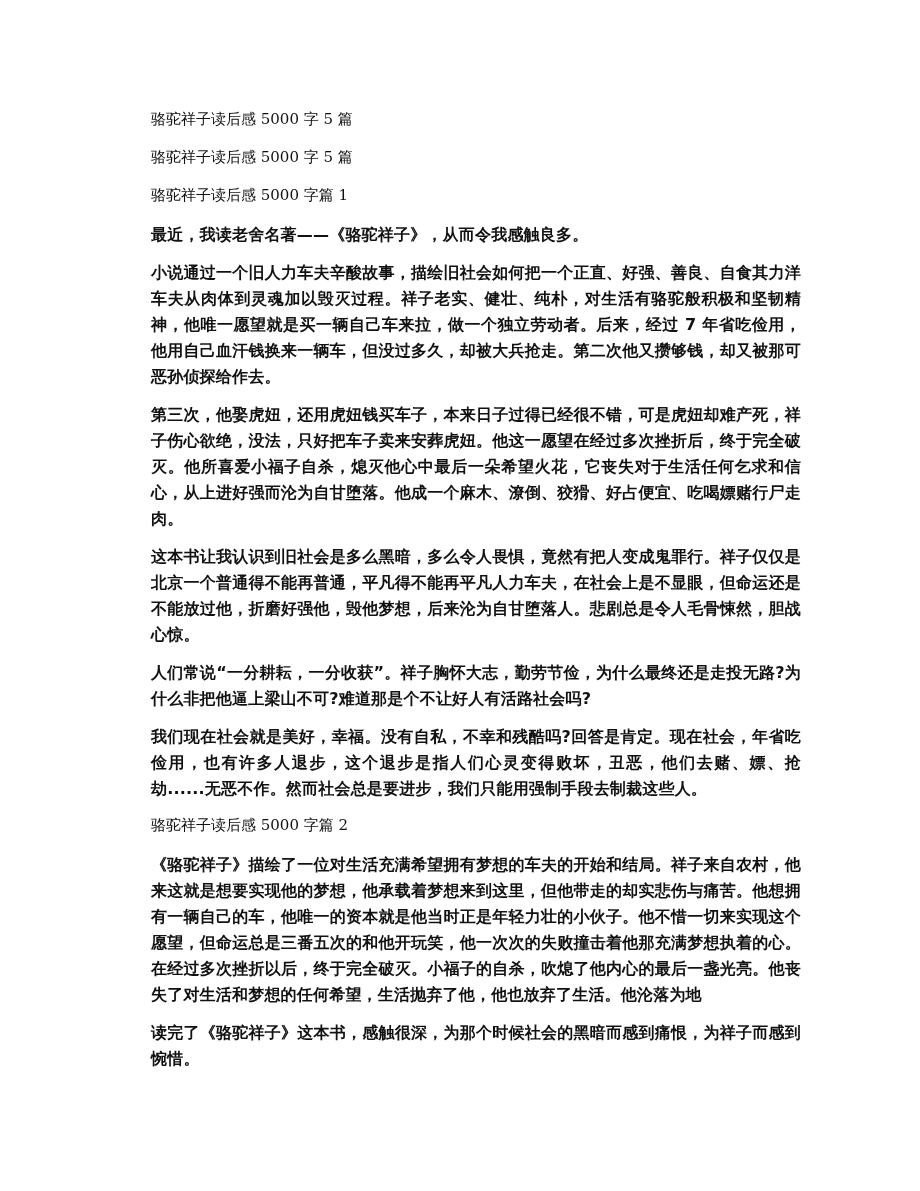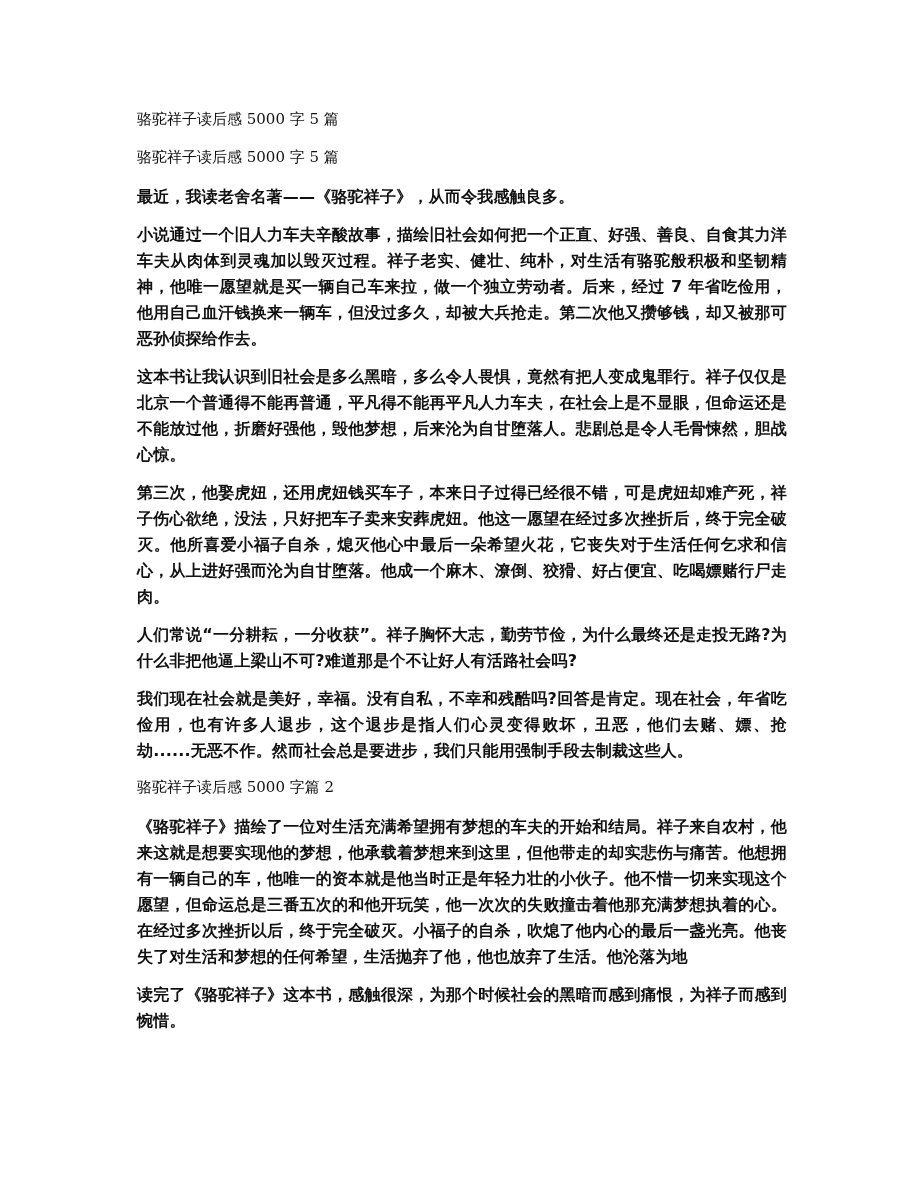--- a/index.html
+++ b/index.html
@@ -10,21 +10,21 @@
     body {
       width: 920px;
       height: 1191px;
       position: relative;
       overflow: hidden;
       font-family: "DejaVu Sans", "Liberation Sans", sans-serif;
       color: #111111;
     }
     .page {
       position: absolute;
-      left: 137px;
+      left: 151px;
       top: 108px;
       width: 650px;
     }
     .heading {
       font-family: "DejaVu Serif", "Liberation Serif", serif;
       font-size: 15px;
       line-height: 22px;
       margin: 0 0 16px 0;
       color: #111;
       white-space: nowrap;
@@ -39,23 +39,24 @@
       color: #111;
     }
   </style>
 </head>
 <body>
 
 <div class="page">
   <div class="heading">骆驼祥子读后感 5000 字 5 篇</div>
   <div class="heading">骆驼祥子读后感 5000 字 5 篇</div>
 
+  <div class="heading">骆驼祥子读后感 5000 字篇 1</div>
   <p class="para">最近，我读老舍名著——《骆驼祥子》，从而令我感触良多。</p>
   <p class="para">小说通过一个旧人力车夫辛酸故事，描绘旧社会如何把一个正直、好强、善良、自食其力洋车夫从肉体到灵魂加以毁灭过程。祥子老实、健壮、纯朴，对生活有骆驼般积极和坚韧精神，他唯一愿望就是买一辆自己车来拉，做一个独立劳动者。后来，经过 7 年省吃俭用，他用自己血汗钱换来一辆车，但没过多久，却被大兵抢走。第二次他又攒够钱，却又被那可恶孙侦探给作去。</p>
+  <p class="para">第三次，他娶虎妞，还用虎妞钱买车子，本来日子过得已经很不错，可是虎妞却难产死，祥子伤心欲绝，没法，只好把车子卖来安葬虎妞。他这一愿望在经过多次挫折后，终于完全破灭。他所喜爱小福子自杀，熄灭他心中最后一朵希望火花，它丧失对于生活任何乞求和信心，从上进好强而沦为自甘堕落。他成一个麻木、潦倒、狡猾、好占便宜、吃喝嫖赌行尸走肉。</p>
   <p class="para">这本书让我认识到旧社会是多么黑暗，多么令人畏惧，竟然有把人变成鬼罪行。祥子仅仅是北京一个普通得不能再普通，平凡得不能再平凡人力车夫，在社会上是不显眼，但命运还是不能放过他，折磨好强他，毁他梦想，后来沦为自甘堕落人。悲剧总是令人毛骨悚然，胆战心惊。</p>
-  <p class="para">第三次，他娶虎妞，还用虎妞钱买车子，本来日子过得已经很不错，可是虎妞却难产死，祥子伤心欲绝，没法，只好把车子卖来安葬虎妞。他这一愿望在经过多次挫折后，终于完全破灭。他所喜爱小福子自杀，熄灭他心中最后一朵希望火花，它丧失对于生活任何乞求和信心，从上进好强而沦为自甘堕落。他成一个麻木、潦倒、狡猾、好占便宜、吃喝嫖赌行尸走肉。</p>
   <p class="para">人们常说“一分耕耘，一分收获”。祥子胸怀大志，勤劳节俭，为什么最终还是走投无路?为什么非把他逼上梁山不可?难道那是个不让好人有活路社会吗?</p>
   <p class="para">我们现在社会就是美好，幸福。没有自私，不幸和残酷吗?回答是肯定。现在社会，年省吃俭用，也有许多人退步，这个退步是指人们心灵变得败坏，丑恶，他们去赌、嫖、抢劫......无恶不作。然而社会总是要进步，我们只能用强制手段去制裁这些人。</p>
 
   <div class="heading">骆驼祥子读后感 5000 字篇 2</div>
   <p class="para">《骆驼祥子》描绘了一位对生活充满希望拥有梦想的车夫的开始和结局。祥子来自农村，他来这就是想要实现他的梦想，他承载着梦想来到这里，但他带走的却实悲伤与痛苦。他想拥有一辆自己的车，他唯一的资本就是他当时正是年轻力壮的小伙子。他不惜一切来实现这个愿望，但命运总是三番五次的和他开玩笑，他一次次的失败撞击着他那充满梦想执着的心。在经过多次挫折以后，终于完全破灭。小福子的自杀，吹熄了他内心的最后一盏光亮。他丧失了对生活和梦想的任何希望，生活抛弃了他，他也放弃了生活。他沦落为地</p>
   <p class="para">读完了《骆驼祥子》这本书，感触很深，为那个时候社会的黑暗而感到痛恨，为祥子而感到惋惜。</p>
 </div>
 
 </body></html>

